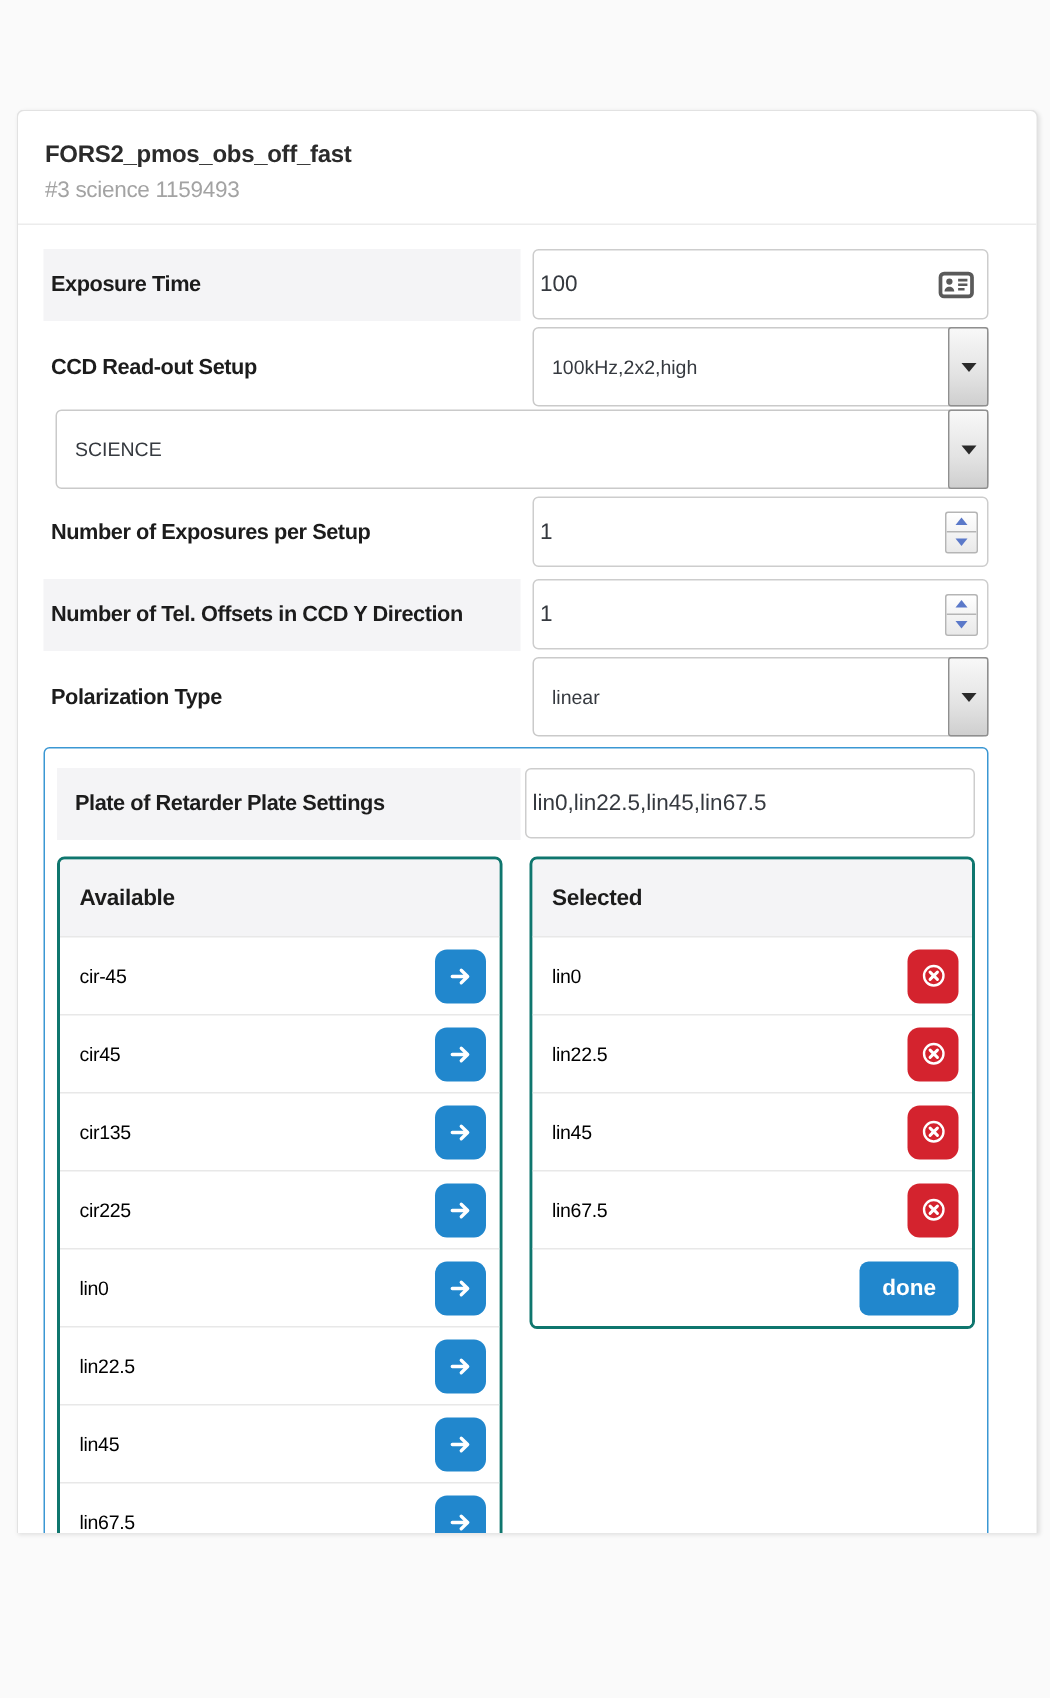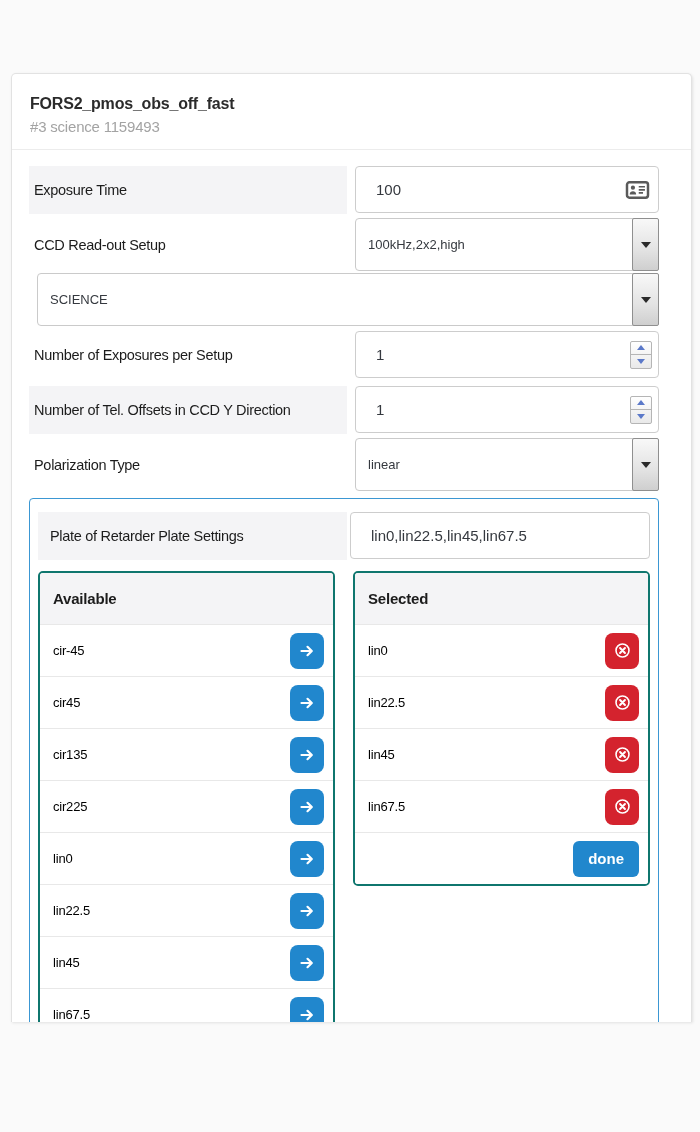--- a/index.html
+++ b/index.html
@@ -25,30 +25,30 @@
   .card-header { padding: 21px 17px 14px 18px; border-bottom: 1px solid #ececec; }
   .hdr-title { font-size: 16px; font-weight: bold; color: #2b2b2b; letter-spacing: -0.2px; }
   .hdr-sub   { font-size: 15px; color: #a3a3a3; margin-top: 5px; letter-spacing: -0.2px; }
 
   .form-table { padding: 12px 32px 0 17px; }
   .frow { display: flex; align-items: center; height: 55px; }
   .lbl {
     flex: 0 0 318px; height: 48px;
     display: flex; align-items: center;
     padding-left: 5px;
-    font-weight: normal; font-size: 14.5px; color: #1c1c1c;
+    font-weight: bold; font-size: 14.5px; color: #1c1c1c;
     letter-spacing: -0.3px;
   }
   .striped { background: #f4f4f6; }
   .ctl-wrap { flex: 1; position: relative; margin-left: 8px; }
 
   input.ctl-input {
     width: 100%; height: 47px;
     border: 1px solid #cdcdcd; border-radius: 4px;
-    padding: 0 40px 0 20px;
+    padding: 0 40px 0 4px;
     font-size: 15px; color: #35393f; background: #fff;
     font-family: inherit; outline: none;
   }
   input.ctl-num { padding-right: 36px; }
 
   .vcard-icon { position: absolute; right: 9px; top: 50%; transform: translateY(-50%); display: flex; }
 
   .sel {
     position: relative; height: 53px;
     border: 1px solid #cacaca; border-radius: 4px;

